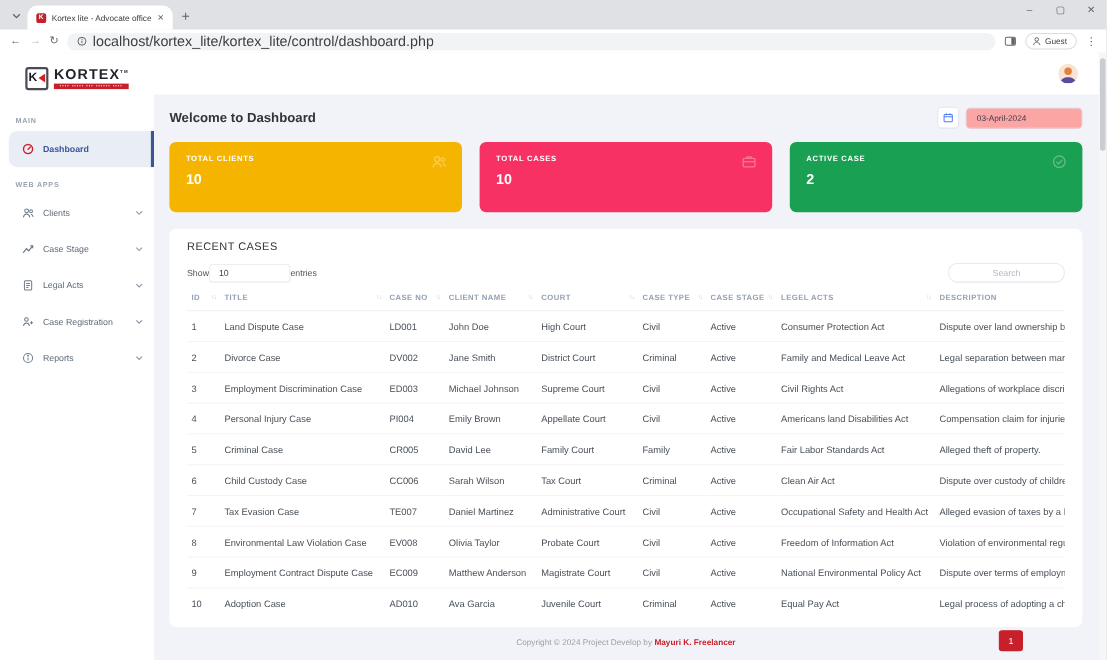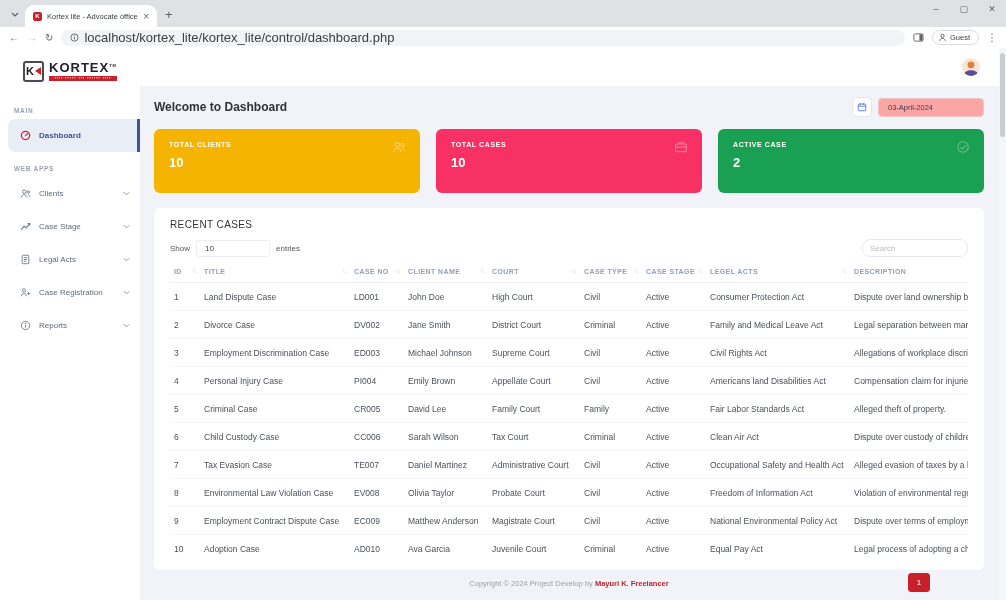--- a/index.html
+++ b/index.html
@@ -57,23 +57,23 @@
 
   .cards { display:flex; gap:16px; flex-shrink:0; }
   .stat-card { flex:1; height:64px; border-radius:6px; color:#fff; padding:12px 15px; position:relative; }
   .stat-label { font-size:7px; font-weight:bold; letter-spacing:.6px; }
   .stat-value { font-size:13px; font-weight:bold; margin-top:7px; }
   .stat-icon { position:absolute; right:13px; top:11px; opacity:.33; display:flex; }
 
   .panel { background:#fff; border-radius:6px; margin-top:15px; padding:11px 16px 2px; flex:1; min-height:0; }
   .panel-title { font-size:10px; font-weight:normal; color:#32323a; letter-spacing:.4px; }
   .table-controls { display:flex; justify-content:space-between; align-items:center; margin:9px 0 2px; }
-  .entries { display:flex; align-items:center; gap:6px; font-size:8px; color:#555; }
+  .entries { display:flex; align-items:center; gap:0; font-size:8px; color:#555; }
   .entries-select { width:74px; height:17px; border:1px solid #ececf1; border-radius:3px; display:flex; align-items:center; padding:0 8px; font-size:8px; color:#444; cursor:pointer; }
-  .search-input { width:106px; height:18px; border:1px solid #e8e8ee; border-radius:8px; font-size:8px; padding:0 7px; color:#444; font-family:inherit; }
+  .search-input { width:106px; height:18px; border:1px solid #e8e8ee; border-radius:8px; font-size:8px; padding:0 7px; color:#444; font-family:inherit;text-align:center; }
   .search-input::placeholder { color:#b4bac2; }
 
   table.datatable { width:100%; border-collapse:collapse; table-layout:fixed; margin-top:4px; }
   .datatable th { font-size:7px; color:#93a1b4; text-transform:uppercase; letter-spacing:.4px; text-align:left; font-weight:bold; padding:7px 4px; border-bottom:1px solid #f0f0f3; white-space:nowrap; overflow:hidden; cursor:pointer; }
   .sort { float:right; font-size:6px; color:#c6cdd8; letter-spacing:-1px; }
   .datatable td { font-size:8.5px; color:#4a5159; padding:0 4px; height:28px; border-bottom:1px solid #f4f4f7; white-space:nowrap; overflow:hidden; }
   .datatable tr:last-child td { border-bottom:none; }
 
   .footer { position:relative; height:26px; display:flex; align-items:center; justify-content:center; font-size:7.5px; color:#9aa0a6; flex-shrink:0; }
   .author { color:#c7202a; font-weight:bold; cursor:pointer; }

